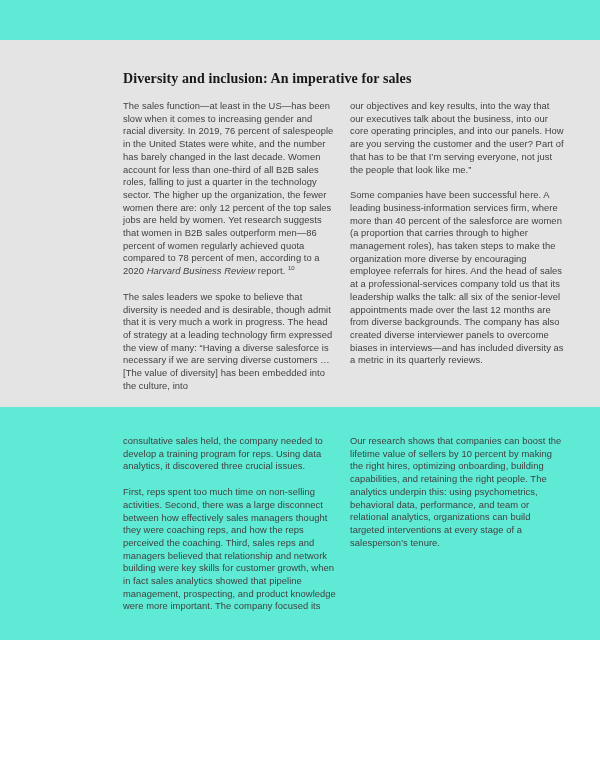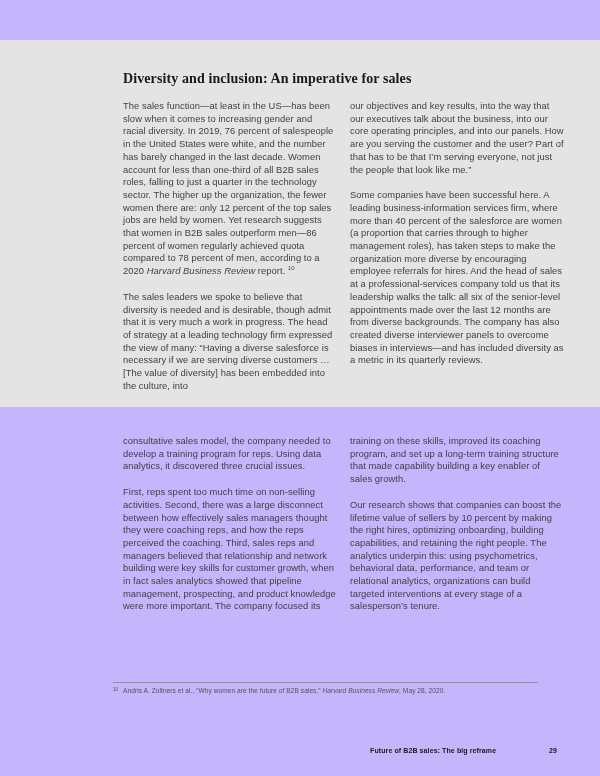--- a/index.html
+++ b/index.html
@@ -1,20 +1,20 @@
 <!DOCTYPE html>
 <html style="--panel_bg: #e4e4e4; --body_text: #414141; --title_text: #191919; --footnote_text: #545454; --rule: #8f8f8f;"><head>
 <meta charset="utf-8">
 <style>
   html, body { margin: 0; padding: 0; background: #ffffff; }
   .page {
     position: relative;
     width: 600px;
-    height: 776px;
-    background: #c4b5fd;
+    height: 640px;
+    background: #5eead4;
     overflow: hidden;
     font-family: "Liberation Sans", "DejaVu Sans", sans-serif;
   }
   .gray-panel {
     position: absolute;
     left: 0;
     top: 40px;
     width: 600px;
     height: 367px;
     background: var(--panel_bg, #e4e4e4);
@@ -111,25 +111,24 @@
       <div class="col">
         <p>our objectives and key results, into the way that our executives talk about the business, into our core operating principles, and into our panels. How are you serving the customer and the user? Part of that has to be that I’m serving everyone, not just the people that look like me.”</p>
         <p>Some companies have been successful here. A leading business-information services firm, where more than 40 percent of the salesforce are women (a proportion that carries through to higher management roles), has taken steps to make the organization more diverse by encouraging employee referrals for hires. And the head of sales at a professional-services company told us that its leadership walks the talk: all six of the senior-level appointments made over the last 12 months are from diverse backgrounds. The company has also created diverse interviewer panels to overcome biases in interviews—and has included diversity as a metric in its quarterly reviews.</p>
       </div>
     </div>
   </section>
 
   <section class="main-text">
     <div class="cols">
       <div class="col">
-        <p>consultative sales model, the company needed to develop a training program for reps. Using data analytics, it discovered three crucial issues.</p>
+        <p>consultative sales held, the company needed to develop a training program for reps. Using data analytics, it discovered three crucial issues.</p>
         <p>First, reps spent too much time on non-selling activities. Second, there was a large disconnect between how effectively sales managers thought they were coaching reps, and how the reps perceived the coaching. Third, sales reps and managers believed that relationship and network building were key skills for customer growth, when in fact sales analytics showed that pipeline management, prospecting, and product knowledge were more important. The company focused its</p>
       </div>
       <div class="col">
-        <p>training on these skills, improved its coaching program, and set up a long-term training structure that made capability building a key enabler of sales growth.</p>
         <p>Our research shows that companies can boost the lifetime value of sellers by 10 percent by making the right hires, optimizing onboarding, building capabilities, and retaining the right people. The analytics underpin this: using psychometrics, behavioral data, performance, and team or relational analytics, organizations can build targeted interventions at every stage of a salesperson’s tenure.</p>
       </div>
     </div>
   </section>
 
   <div class="footnote-rule"></div>
 
   <div class="footnote">
     <span class="fn-marker">10</span>
     <span class="fn-text"><span>Andris A. Zoltners et al., “Why women are the future of B2B sales,” </span><em>Harvard Business Review</em><span>, May 28, 2020.</span></span>

